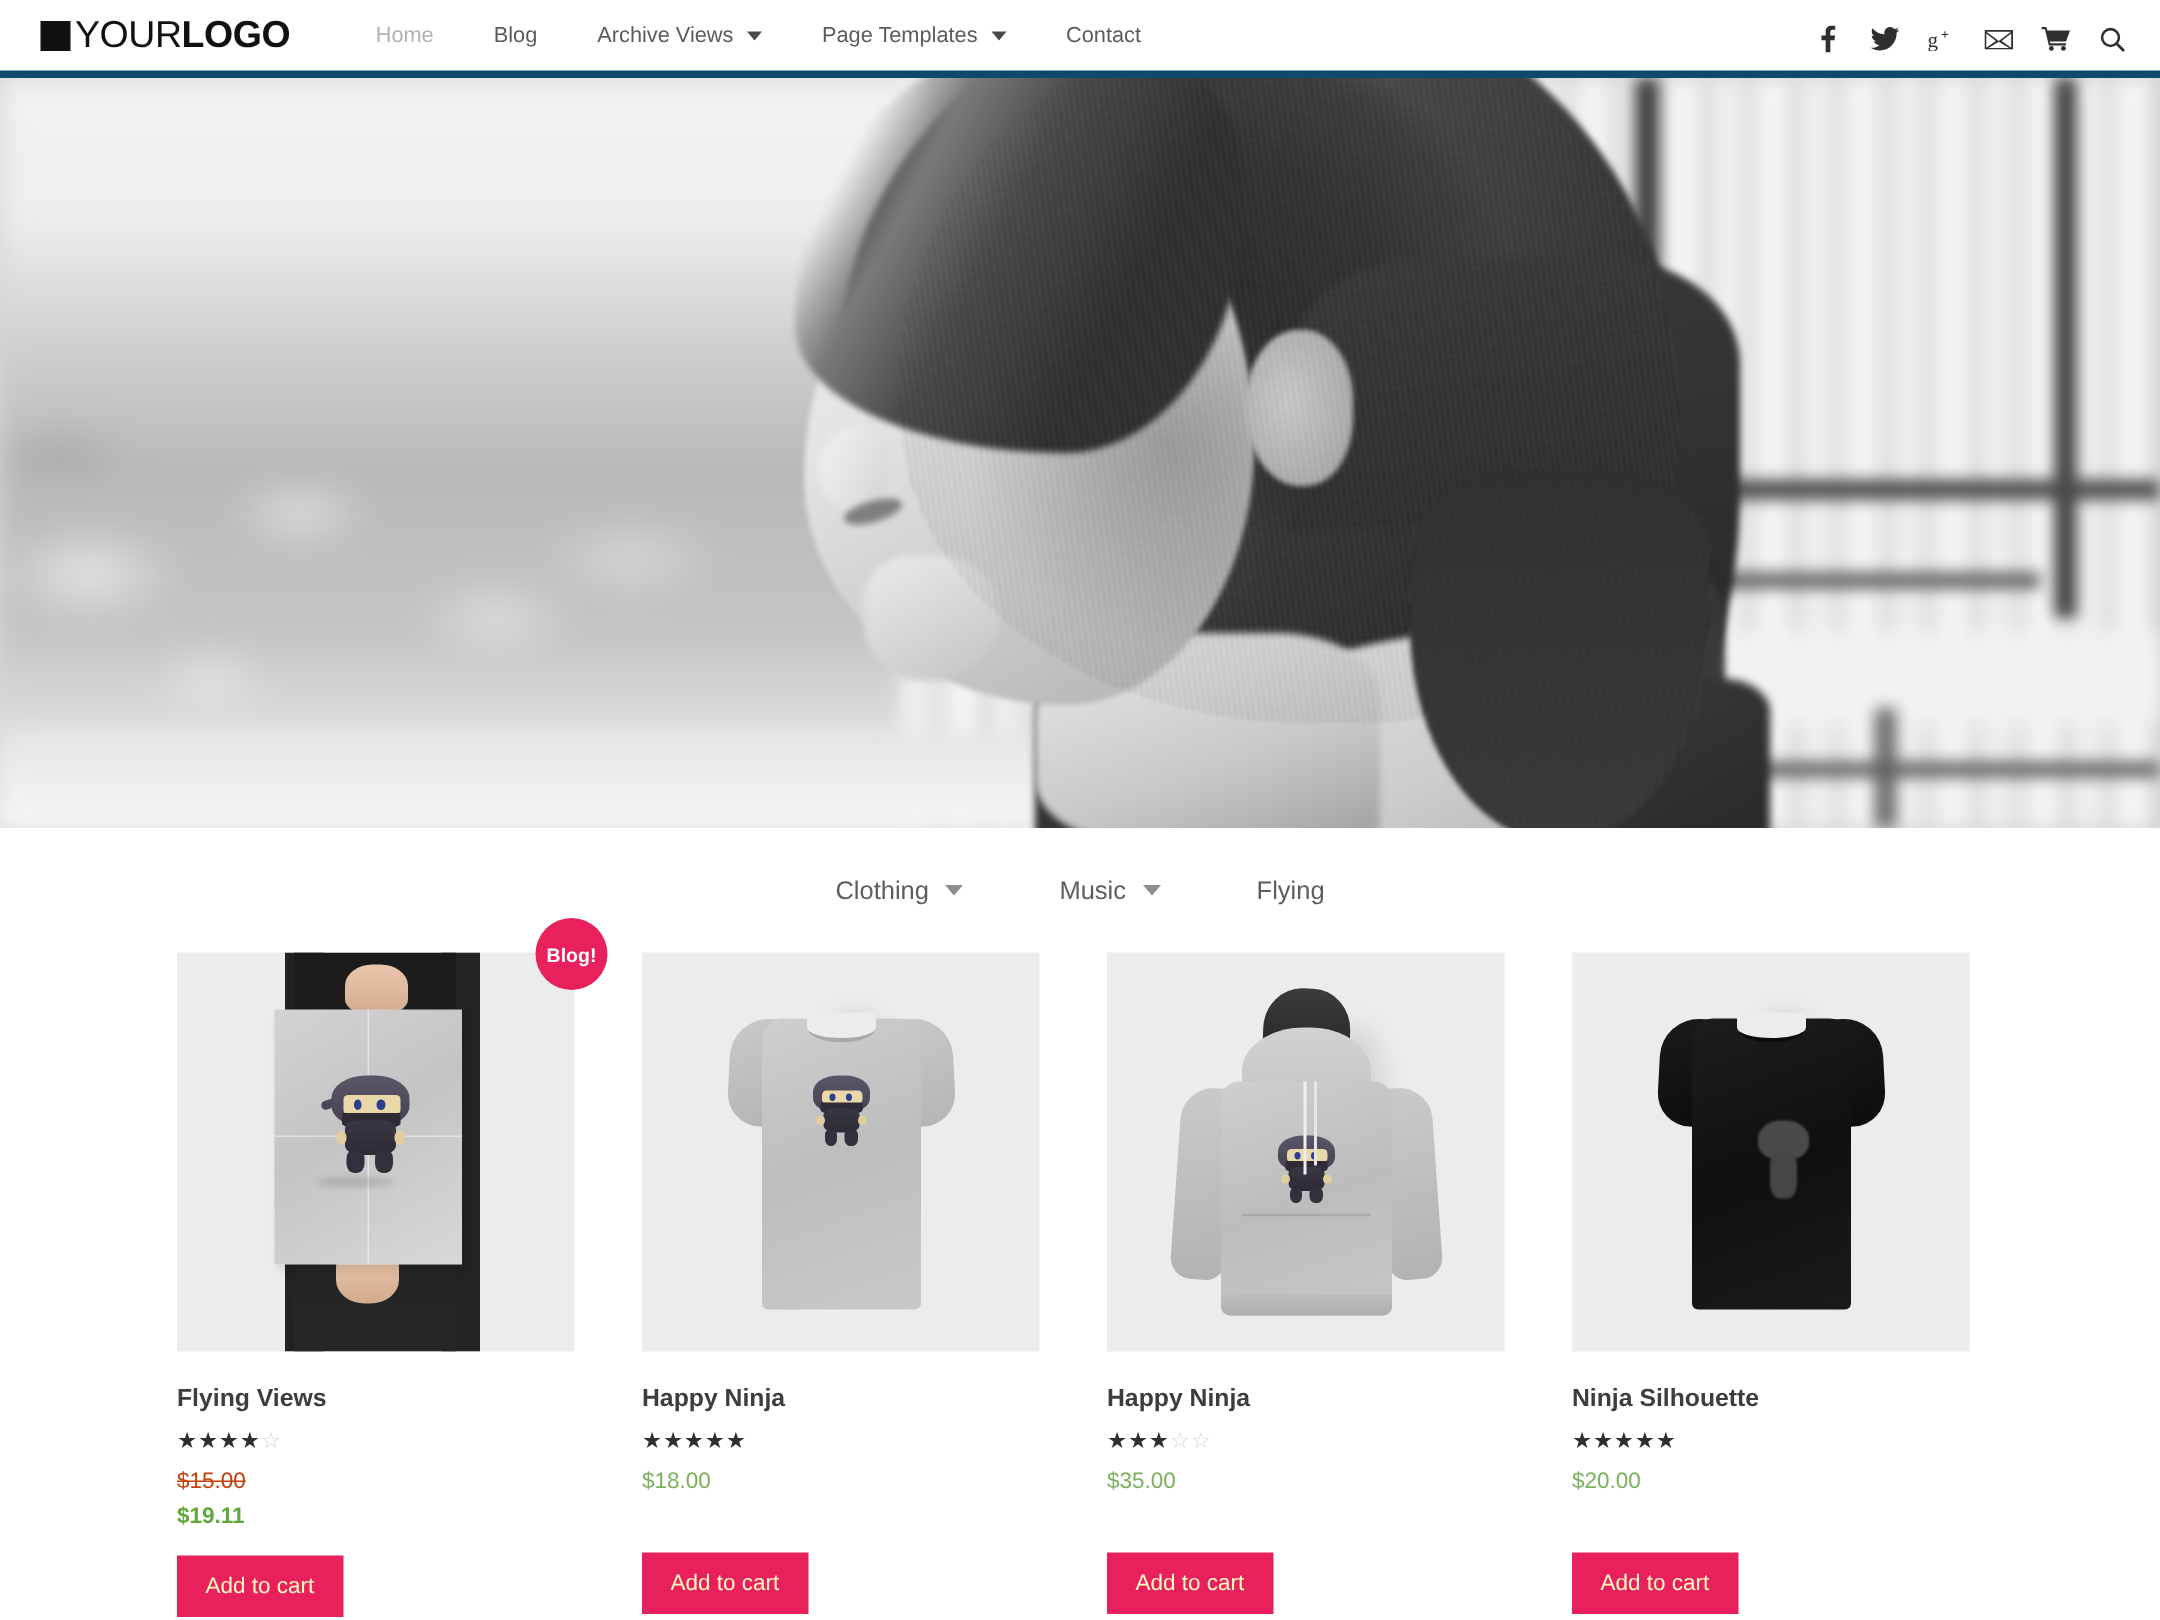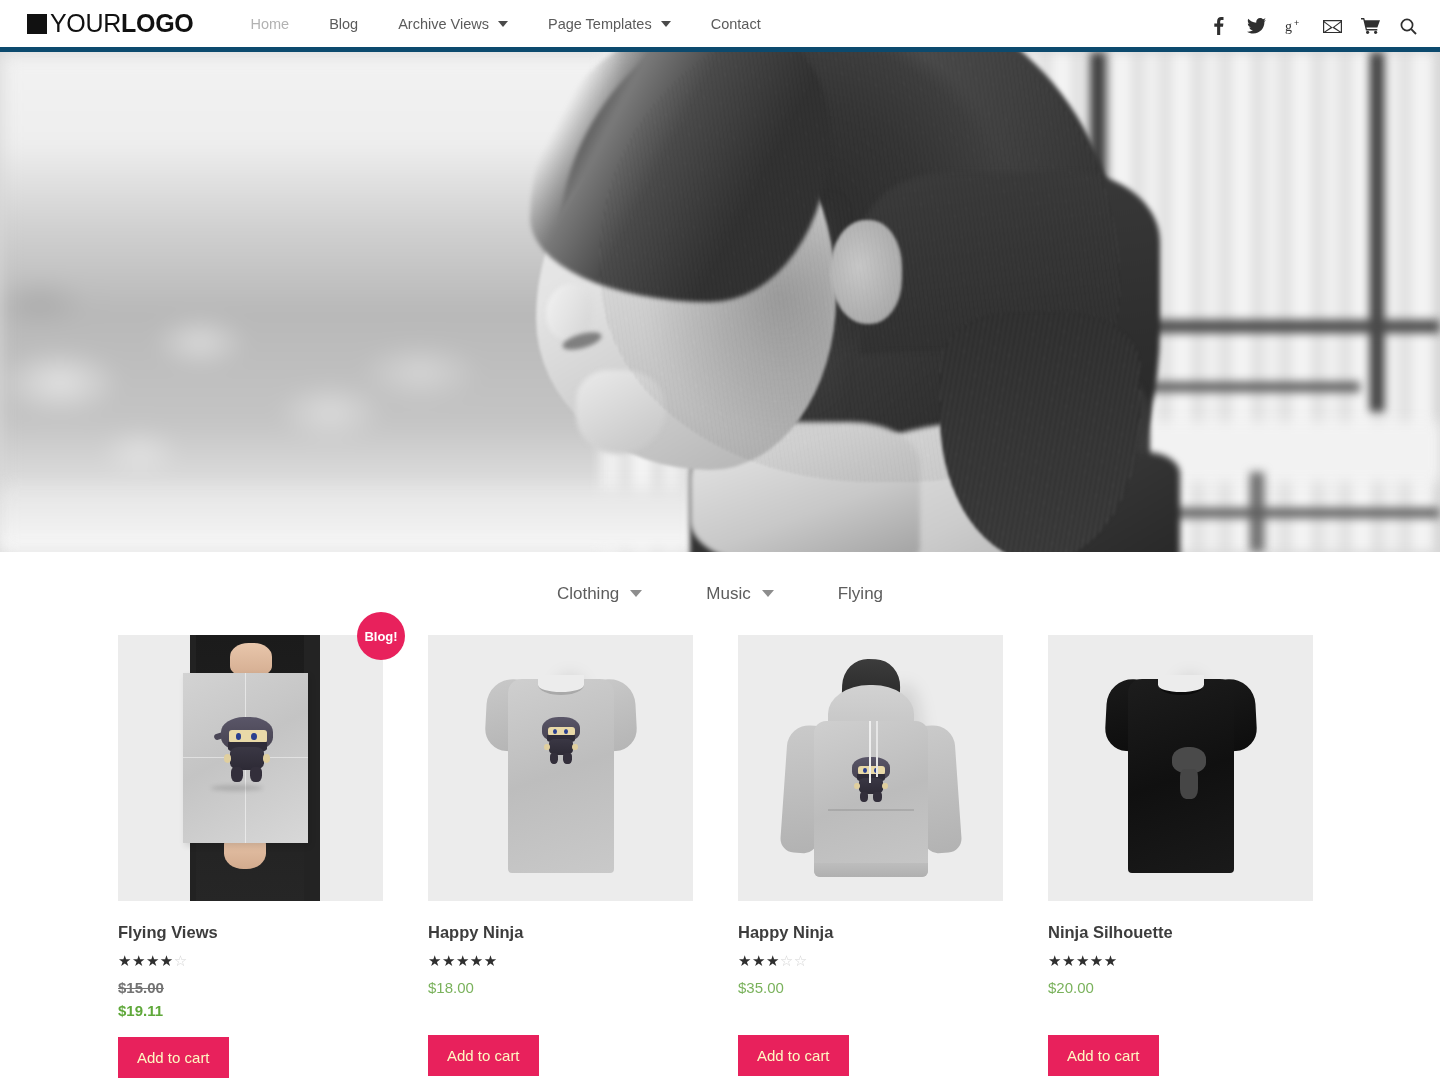--- a/index.html
+++ b/index.html
@@ -258,21 +258,21 @@
     display:flex; align-items:center; justify-content:center;
     z-index:5;
   }
   .product-title{
     margin-top:22px; font-size:16.5px; color:#3d3d3d; cursor:pointer;
   }
   .stars{ margin-top:11px; font-size:15px; letter-spacing:0.5px; line-height:1; }
   .star-on{ color:#2f2f2f; }
   .star-off{ color:#d4d4d4; }
   .price{ margin-top:11px; font-size:15px; color:#7ab25c; }
-  .price .old{ color:#737373; text-decoration:line-through; display:block;font-weight:bold; }
+  .price .old{ color:#c2410c; text-decoration:line-through; display:block; }
   .price .new{ color:#5fa83a; font-weight:700; display:block; margin-top:6px; }
   .add-to-cart{
     margin-top:18px;
     background:#e8215c; color:#fef9c3;
     border:none; font-size:15px;
     font-family:"Liberation Sans", sans-serif;
     padding:12px 19px; cursor:pointer;
     display:inline-block;
   }
 

